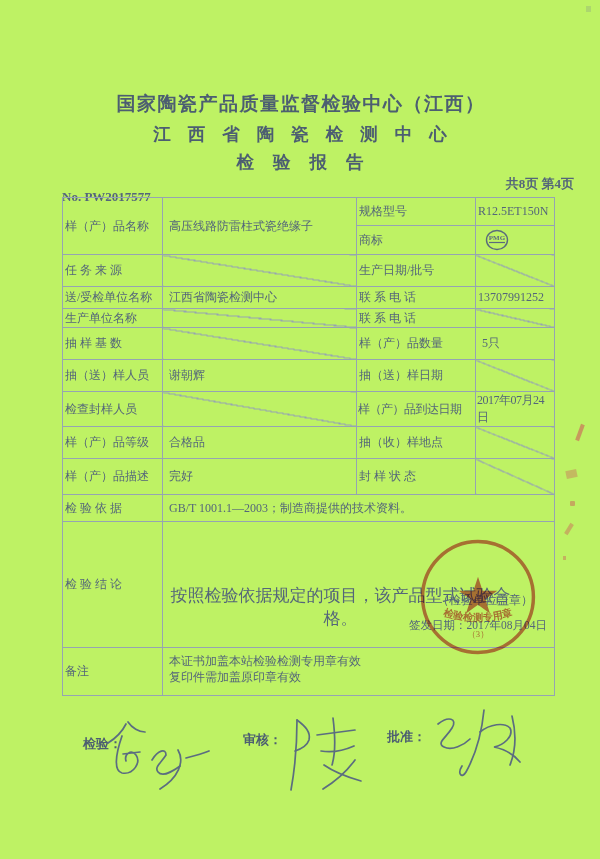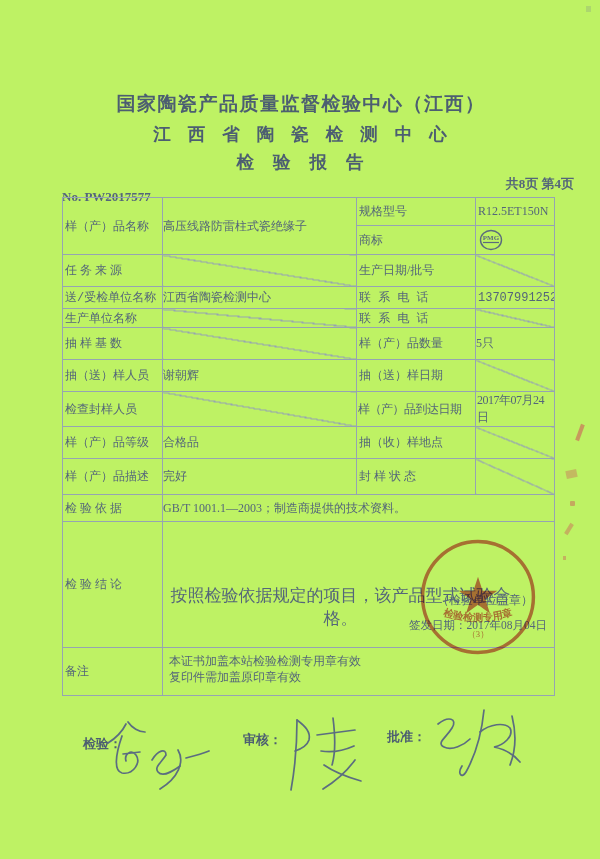--- a/index.html
+++ b/index.html
@@ -32,31 +32,31 @@
   table.report{
     position:absolute;left:62px;top:197px;width:492px;
     border-collapse:collapse;table-layout:fixed;
   }
   table.report td{
     border:1px solid var(--line);
     font-size:12px;color:var(--ink);
     overflow:hidden;vertical-align:middle;
   }
   td.lbl{padding:0 2px;}
-  td.val{text-align:left;padding:2px 3px 2px 0;}
+  td.val{text-align:left;padding:2px 3px 2px 6px;}
   td.val-sm{font-size:11px;padding:2px 2px;}
   td.tight{font-size:11.5px;letter-spacing:-0.5px;padding:0 1px;}
   td.slash{
     background-image:linear-gradient(to top right,
       transparent calc(50% - 0.6px),
       var(--line) calc(50% - 0.6px),
       var(--line) calc(50% + 0.6px),
       transparent calc(50% + 0.6px));
   }
-  tr.h28{height:28px;} tr.h31{height:19px;font-family:Liberation Mono, monospace;} tr.h32{height:32px;margin-left:20px;}
+  tr.h28{height:28px;} tr.h31{height:19px;} tr.h32{height:32px;margin-left:20px;}
   tr.h36{height:36px;} tr.h27{height:27px;} tr.h126{height:126px;} tr.h48{height:48px;}
   
   td.concl-cell{position:relative;vertical-align:top;}
   .concl-text{margin-top:44px;text-align:center;padding-right:36px;font-size:17px;}
   .seal-note{position:absolute;top:70px;right:21px;font-size:12px;}
   .issue-date{position:absolute;top:96px;right:7px;font-size:11.5px;}
   .remark-lines{padding:5px 2px 2px 6px;line-height:1.35;}
   
   .tm-logo{display:inline-block;vertical-align:middle;margin-left:2px;}
   

